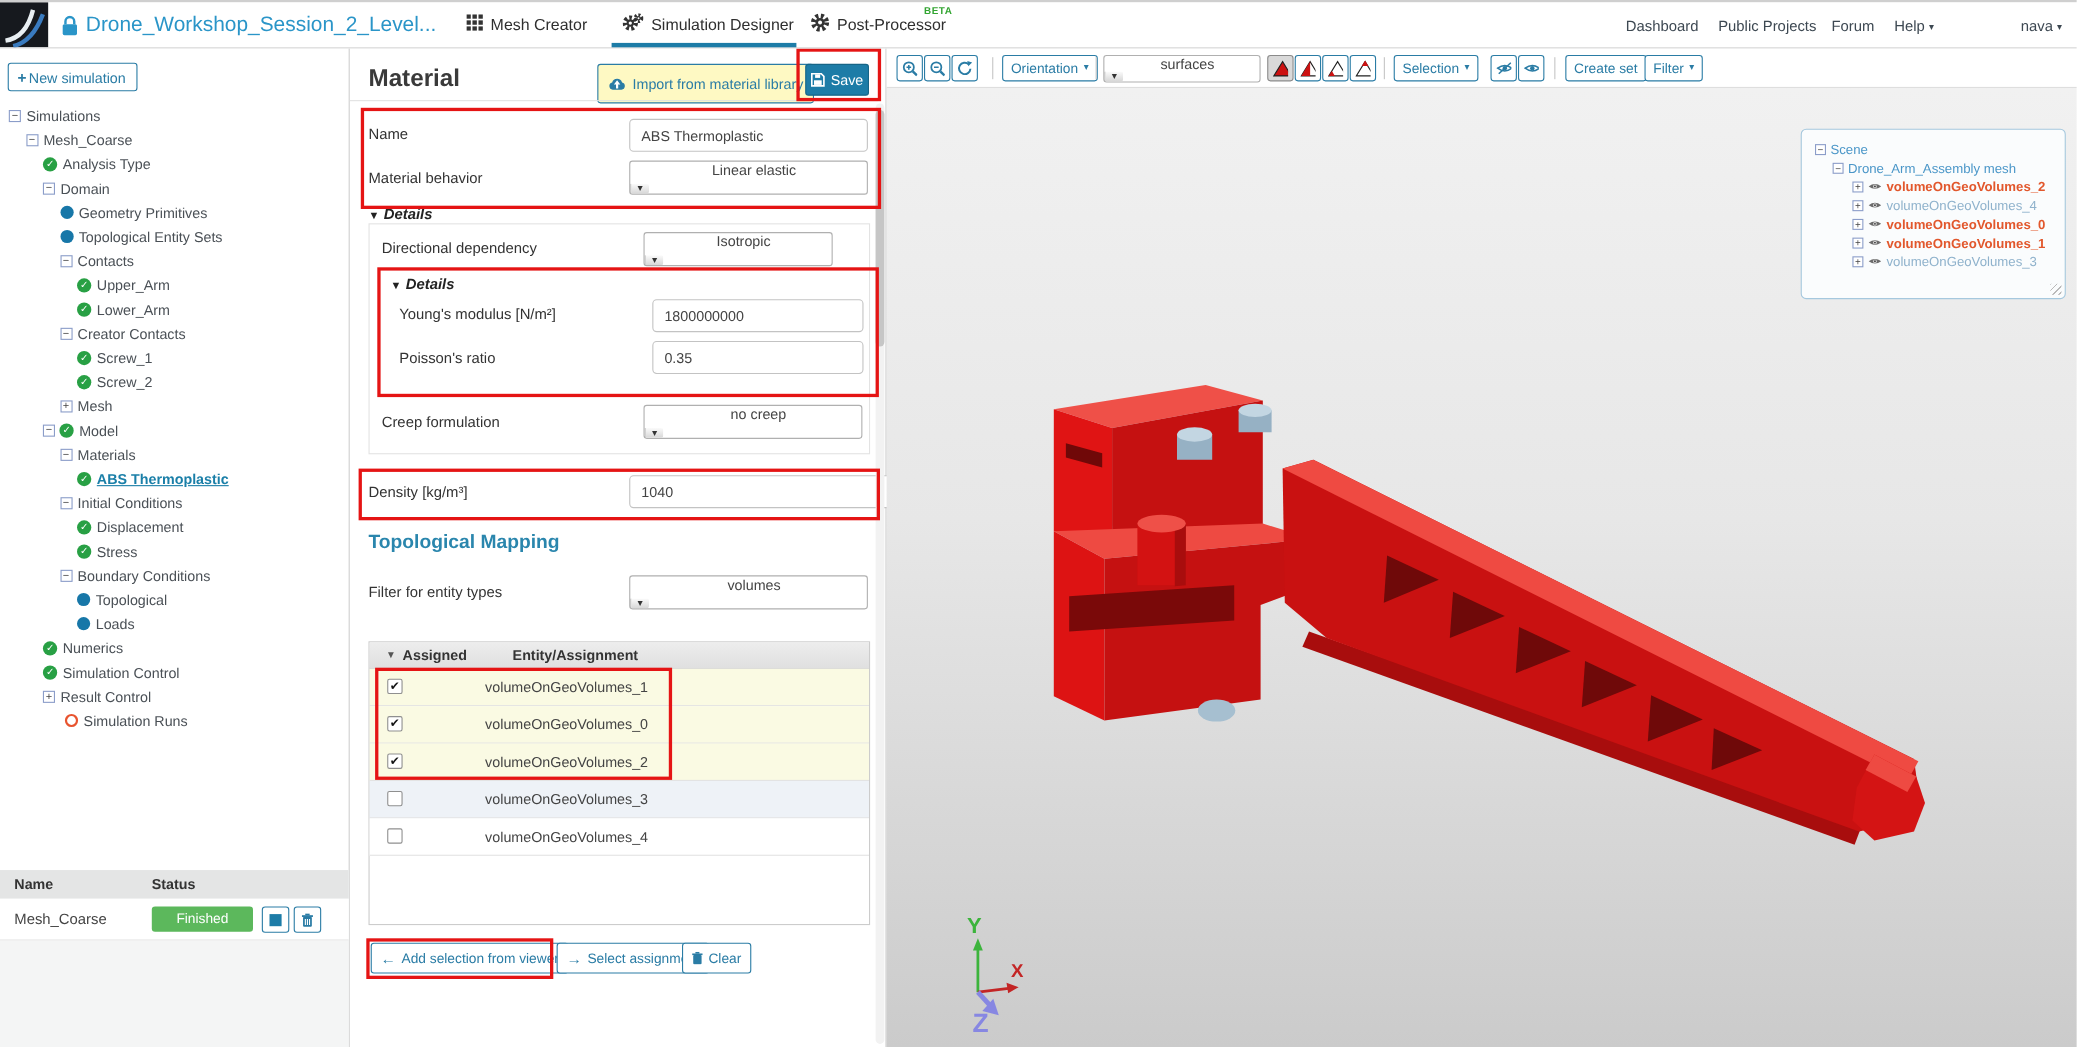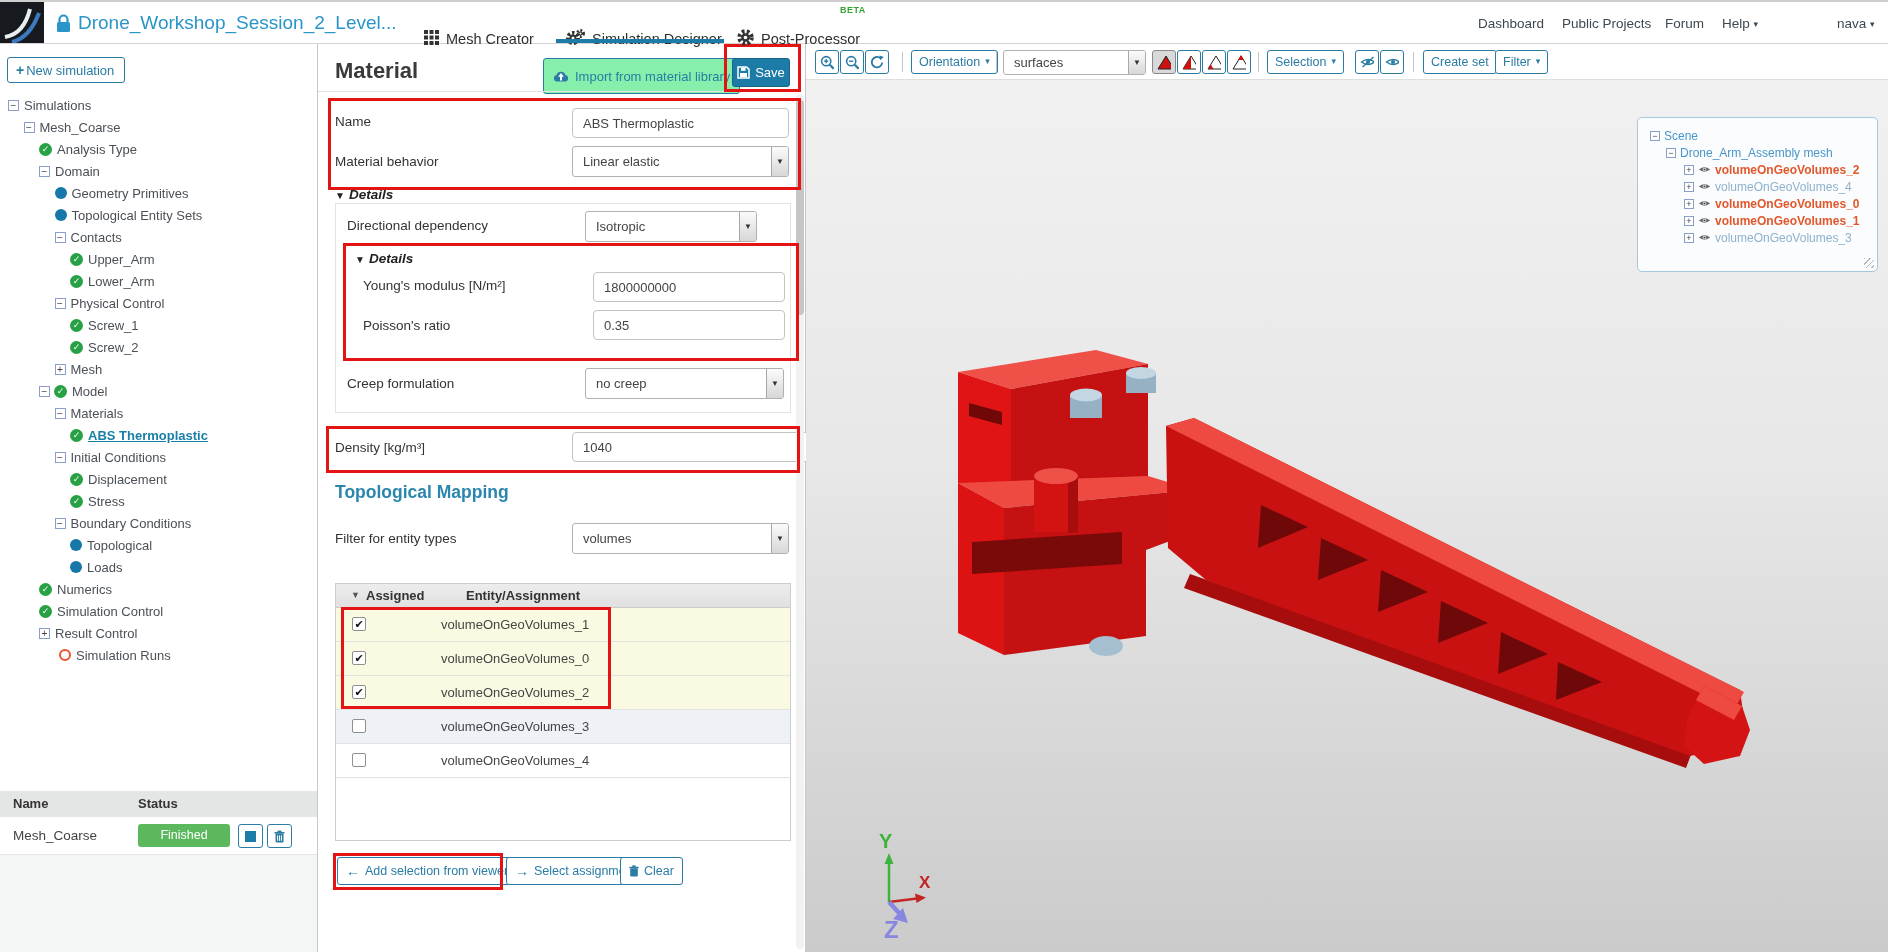--- a/index.html
+++ b/index.html
@@ -5,21 +5,21 @@
   * { margin:0; padding:0; box-sizing:border-box; }
   html,body { width:1888px; height:952px; overflow:hidden; }
   body { font-family:"Liberation Sans","DejaVu Sans",sans-serif; background:#fff; position:relative; color:#333; }
 
   
   #navbar { position:absolute; top:0; left:0; right:0; height:44px; background:#fff;
             border-top:2px solid #cfcfcf; border-bottom:1px solid #d4d4d4; z-index:60; }
   .logo { position:absolute; left:0; top:0; width:44px; height:41px; }
   .lock { position:absolute; left:56px; top:12px; }
   .proj-title { position:absolute; left:78px; top:10px; font-size:19px; color:#2a95c8; white-space:nowrap; }
-  .tab { position:absolute; top:16px; height:41px; display:flex; align-items:center; gap:7px; font-size:14.5px; color:#2f2f2f; cursor:pointer; }
+  .tab { position:absolute; top:0; height:41px; display:flex; align-items:center; gap:7px; font-size:14.5px; color:#2f2f2f; cursor:pointer; }
   #tab-mesh { left:424px; } #tab-sim { left:566px; } #tab-post { left:737px; }
   .tab-underline { position:absolute; left:556px; top:37px; width:168px; height:4px; background:#1d7ca7; }
   .beta-badge { position:absolute; left:840px; top:3px; font-size:9px; font-weight:bold; color:#33a532; letter-spacing:.5px; }
   .nav-link { position:absolute; top:14px; font-size:13.5px; color:#3d4852; white-space:nowrap; cursor:pointer; }
   .caret { font-size:9px; position:relative; top:-1px; }
 
   
   #sidebar { position:absolute; left:0; top:44px; width:318px; bottom:0; background:#fff; border-right:1px solid #c8c8c8; }
   #new-sim-btn { position:absolute; left:7px; top:13px; height:26px; padding:0 10px 0 8px; border:1px solid #2a7ca5;
                  border-radius:3px; background:#fff; color:#2a7ca5; font-size:13px; display:flex; align-items:center; gap:2px; cursor:pointer; }
@@ -46,28 +46,28 @@
           font-size:12.5px; text-align:center; line-height:23px; border-radius:3px; }
   .job-ctl { position:absolute; top:7px; width:25px; height:24px; border:1px solid #2a7ca5; border-radius:3px;
              background:#fff; display:flex; align-items:center; justify-content:center; cursor:pointer; }
   #stop-btn { left:238px; } #trash-btn { left:267px; }
   .stop-sq { width:11px; height:11px; background:#1d7ca7; }
 
   
   #material-panel { position:absolute; left:318px; top:44px; width:488px; bottom:0; background:#fff; border-right:1px solid #c8c8c8; }
   .panel-h1 { position:absolute; left:17px; top:14px; font-size:22px; color:#3a3a3a; }
   #import-btn { position:absolute; left:225px; top:14px; height:29px; padding:17px 9px; border:1px solid #2a7ca5; border-radius:3px;
-                background:#86efac; color:#2a7ca5; font-size:13px; display:flex; align-items:center; gap:6px; cursor:pointer; }
+                background:#fef9c3; color:#2a7ca5; font-size:13px; display:flex; align-items:center; gap:6px; cursor:pointer; }
   #save-btn { position:absolute; left:414px; top:14px; width:58px; height:29px; background:#1d7ca7; border:1px solid #166587;
               border-radius:3px; color:#fff; font-size:13px; display:flex; align-items:center; justify-content:center; gap:5px; cursor:pointer; }
   .hr1 { position:absolute; left:0; width:480px; top:47px; border-bottom:1px solid #e2e2e2; }
   .flabel { position:absolute; font-size:13.5px; color:#333; white-space:nowrap; }
   .tinput { position:absolute; height:30px; border:1px solid #c3c3c3; border-radius:4px; background:#fff;
             font-size:13px; color:#444; padding-left:10px; font-family:inherit; }
-  .fselect { position:absolute; height:31px; border:1px solid #b0b0b0; border-radius:3px; background:#fff; display:flex; align-items:center; cursor:pointer; }
+  .fselect { position:absolute; height:31px; border:1px solid #b0b0b0; border-radius:3px; background:#fff; display:flex; align-items:center; cursor:pointer;flex-direction:column; }
   .fselect .val { flex:1; padding-left:10px; font-size:13px; color:#444; white-space:nowrap; overflow:hidden; }
   .fselect .arr { width:17px; align-self:stretch; border-left:1px solid #a8a8a8; background:linear-gradient(#fbfbfb,#d7d7d7);
                   display:flex; align-items:center; justify-content:center; font-size:8px; color:#333; border-radius:0 2px 2px 0; }
   .details-hdr { position:absolute; font-size:13.5px; color:#222; font-weight:bold; font-style:italic; }
   .details-hdr .tri { font-style:normal; font-size:10px; margin-right:4px; color:#222; }
   .details-group { position:absolute; left:17px; top:159px; width:456px; height:210px; border:1px solid #e3e3e3; background:#fff; }
   .topo-h { position:absolute; left:17px; top:438px; font-size:17.5px; color:#2a86ad; }
   .table { position:absolute; left:17px; top:539px; width:456px; height:258px; border:1px solid #ccc; background:#fff; }
   .table-head { height:24px; background:linear-gradient(#ededed,#e0e0e0); border-bottom:1px solid #ccc; position:relative;
                 font-size:13px; font-weight:bold; color:#333; }
@@ -234,21 +234,21 @@
       <div class="tree-row" style="padding-left: 70px;">
         <span class="tcheck">✓</span>
         <span class="tlabel">Upper_Arm</span>
       </div>
       <div class="tree-row" style="padding-left: 70px;">
         <span class="tcheck">✓</span>
         <span class="tlabel">Lower_Arm</span>
       </div>
       <div class="tree-row" style="padding-left: 54.5px;">
         <span class="tbox">−</span>
-        <span class="tlabel">Physical Control</span>
+        <span class="tlabel">Creator Contacts</span>
       </div>
       <div class="tree-row" style="padding-left: 70px;">
         <span class="tcheck">✓</span>
         <span class="tlabel">Screw_1</span>
       </div>
       <div class="tree-row" style="padding-left: 70px;">
         <span class="tcheck">✓</span>
         <span class="tlabel">Screw_2</span>
       </div>
       <div class="tree-row" style="padding-left: 54.5px;">

